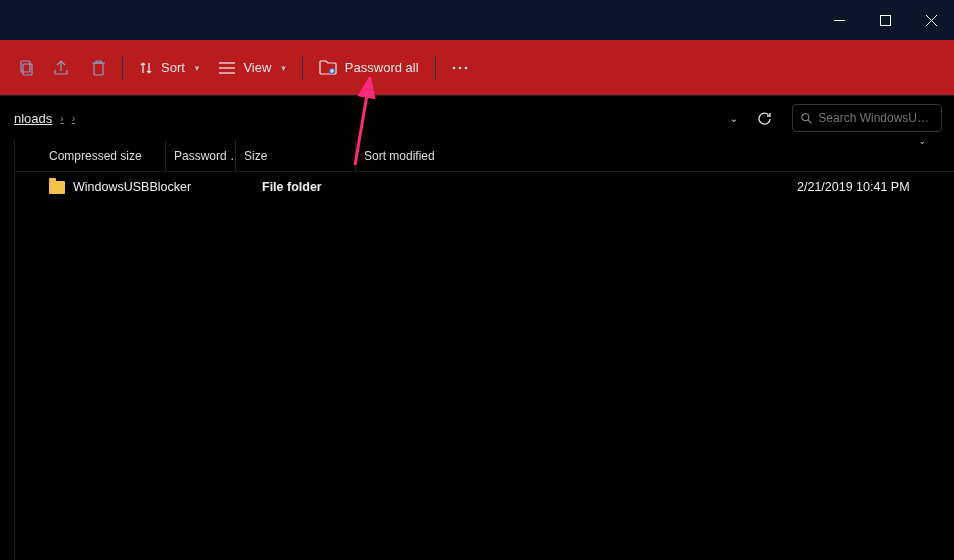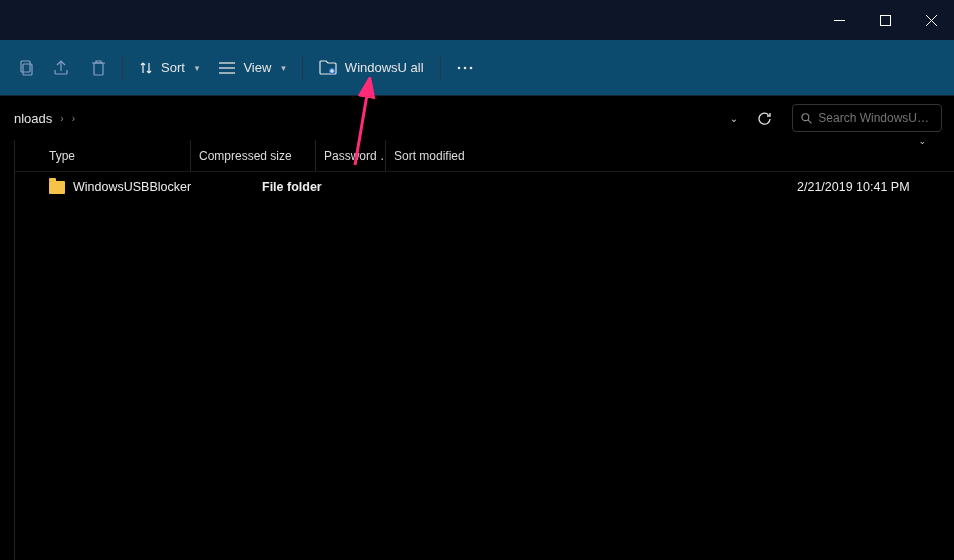--- a/index.html
+++ b/index.html
@@ -2,32 +2,32 @@
 <html><head>
 <meta charset="utf-8">
 <style>
   * { box-sizing: border-box; margin: 0; padding: 0; font-family: "Segoe UI", Arial, sans-serif; }
   html, body { width: 954px; height: 560px; background: #000; overflow: hidden; }
   .window { width: 100%; height: 100%; background: #0a0e1a; color: #fff; position: relative; }
   .titlebar { height: 40px; display: flex; justify-content: flex-end; align-items: center; background: #0d1628; }
   .winbtn { width: 46px; height: 32px; display: flex; align-items: center; justify-content: center; cursor: pointer; }
   .toolbar {
     height: 56px; display: flex; align-items: center; padding: 0 8px;
-    background: #0c4a6e; border-bottom: 1px solid #1a2236;
+    background: #b91c1c; border-bottom: 1px solid #1a2236;
   }
   .toolitem { display: flex; align-items: center; gap: 8px; padding: 6px 10px; font-size: 13px; color: #e6e6e6; cursor: pointer; border-radius: 4px; }
   .sep { width: 1px; height: 24px; background: #2a3550; margin: 0 6px; }
   .chev { font-size: 9px; color: #bbb; margin-left: 2px; }
   .iconbtn { width: 36px; height: 36px; display: flex; align-items: center; justify-content: center; cursor: pointer; border-radius: 4px; }
 
   .addrbar {
     height: 44px; display: flex; align-items: center; background: #000; padding-right: 12px;
   }
   .crumbs { flex: 1; display: flex; align-items: center; gap: 0; padding: 0 10px; font-size: 13px; color: #e6e6e6; height: 100%; }
-  .crumbs span { padding: 0 4px; }
+  .crumbs span { padding: 0 4px; text-decoration: underline; }
   .crumb-sep { color: #888; font-size: 10px; padding: 0 6px; }
   .addr-drop { width: 24px; text-align: center; color: #ccc; font-size: 10px; cursor: pointer; }
   .refresh { width: 36px; height: 28px; display: flex; align-items: center; justify-content: center; cursor: pointer; }
   .searchbox {
     width: 150px; height: 28px; background: #000; border: 1px solid #333; border-radius: 4px;
     display: flex; align-items: center; padding: 0 8px; gap: 6px; margin-left: 10px;
   }
   .searchbox input { background: transparent; border: none; outline: none; color: #fde047; font-size: 12px; width: 100%; }
 
   .content { display: flex; height: calc(100% - 140px); background: #000; }
@@ -127,21 +127,21 @@
     </div>
 
     <div class="sep"></div>
 
     <div class="toolitem">
       <svg width="18" height="16" viewBox="0 0 18 16" fill="none" stroke="#e6e6e6" stroke-width="1.2">
         <path d="M1 4V2a1 1 0 011-1h5l2 2h7a1 1 0 011 1v9a1 1 0 01-1 1H2a1 1 0 01-1-1V4z"></path>
         <circle cx="13" cy="11" r="3" fill="#3a7bd5" stroke="none"></circle>
         <path d="M13 9v4M11 11h4" stroke="#fff" stroke-width="1"></path>
       </svg>
-      <span>WindowsU all</span>
+      <span>Password all</span>
     </div>
 
     <div class="sep"></div>
 
     <div class="iconbtn">
       <svg width="16" height="4" viewBox="0 0 16 4" fill="#e6e6e6">
           <circle cx="2" cy="2" r="1.3"></circle>
           <circle cx="8" cy="2" r="1.3"></circle>
           <circle cx="14" cy="2" r="1.3"></circle>
         </svg>
@@ -167,23 +167,23 @@
           <path d="M8 8l4 4"></path>
       </svg>
       <input type="text" placeholder="Search WindowsU…" style="">
     </div>
   </div>
 
   <div class="content">
     <div class="nav"></div>
     <div class="list">
       <div class="cols">
-        <div class="col c-type">Type</div>
         <div class="col c-csize">Compressed size</div>
         <div class="col c-pwd">Password …</div>
+        <div class="col c-size">Size</div>
         <div class="col c-date">
           <span>Sort modified</span>
           <span class="dropmark">⌄</span>
         </div>
       </div>
 
       <div class="row">
         <div class="r-name">
           <span class="folder-ico"></span>
           <span>WindowsUSBBlocker</span>

